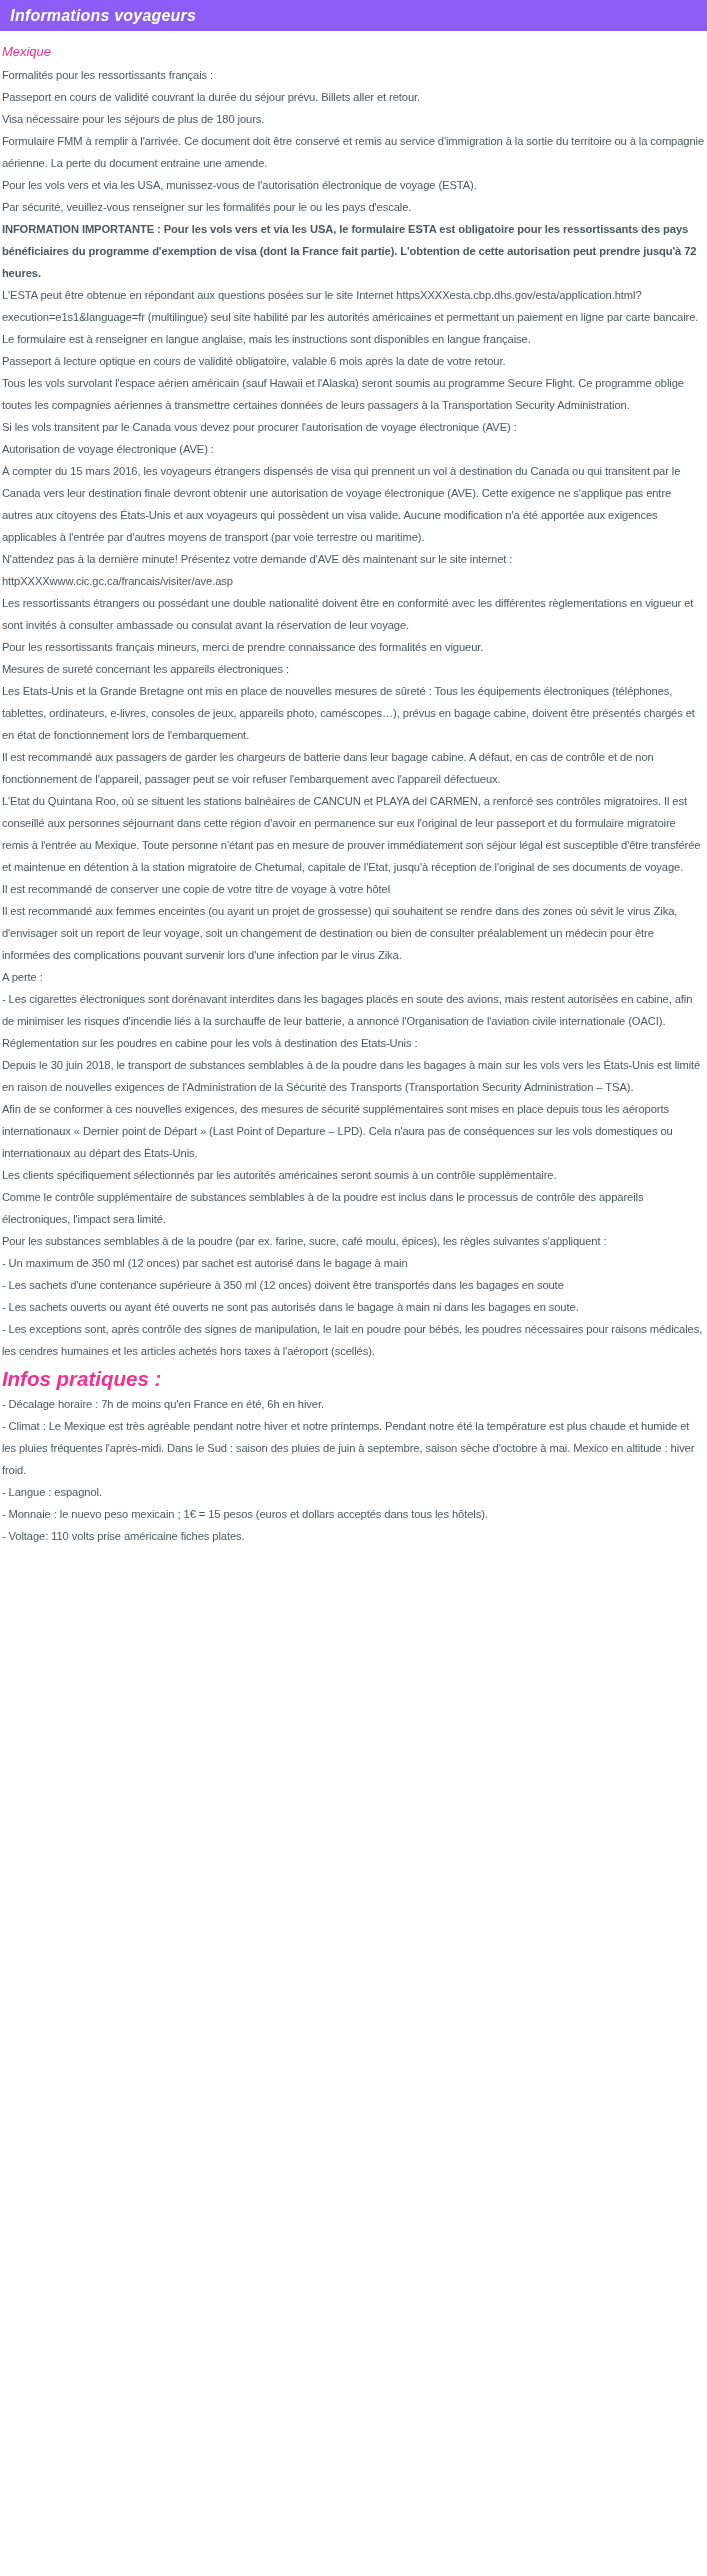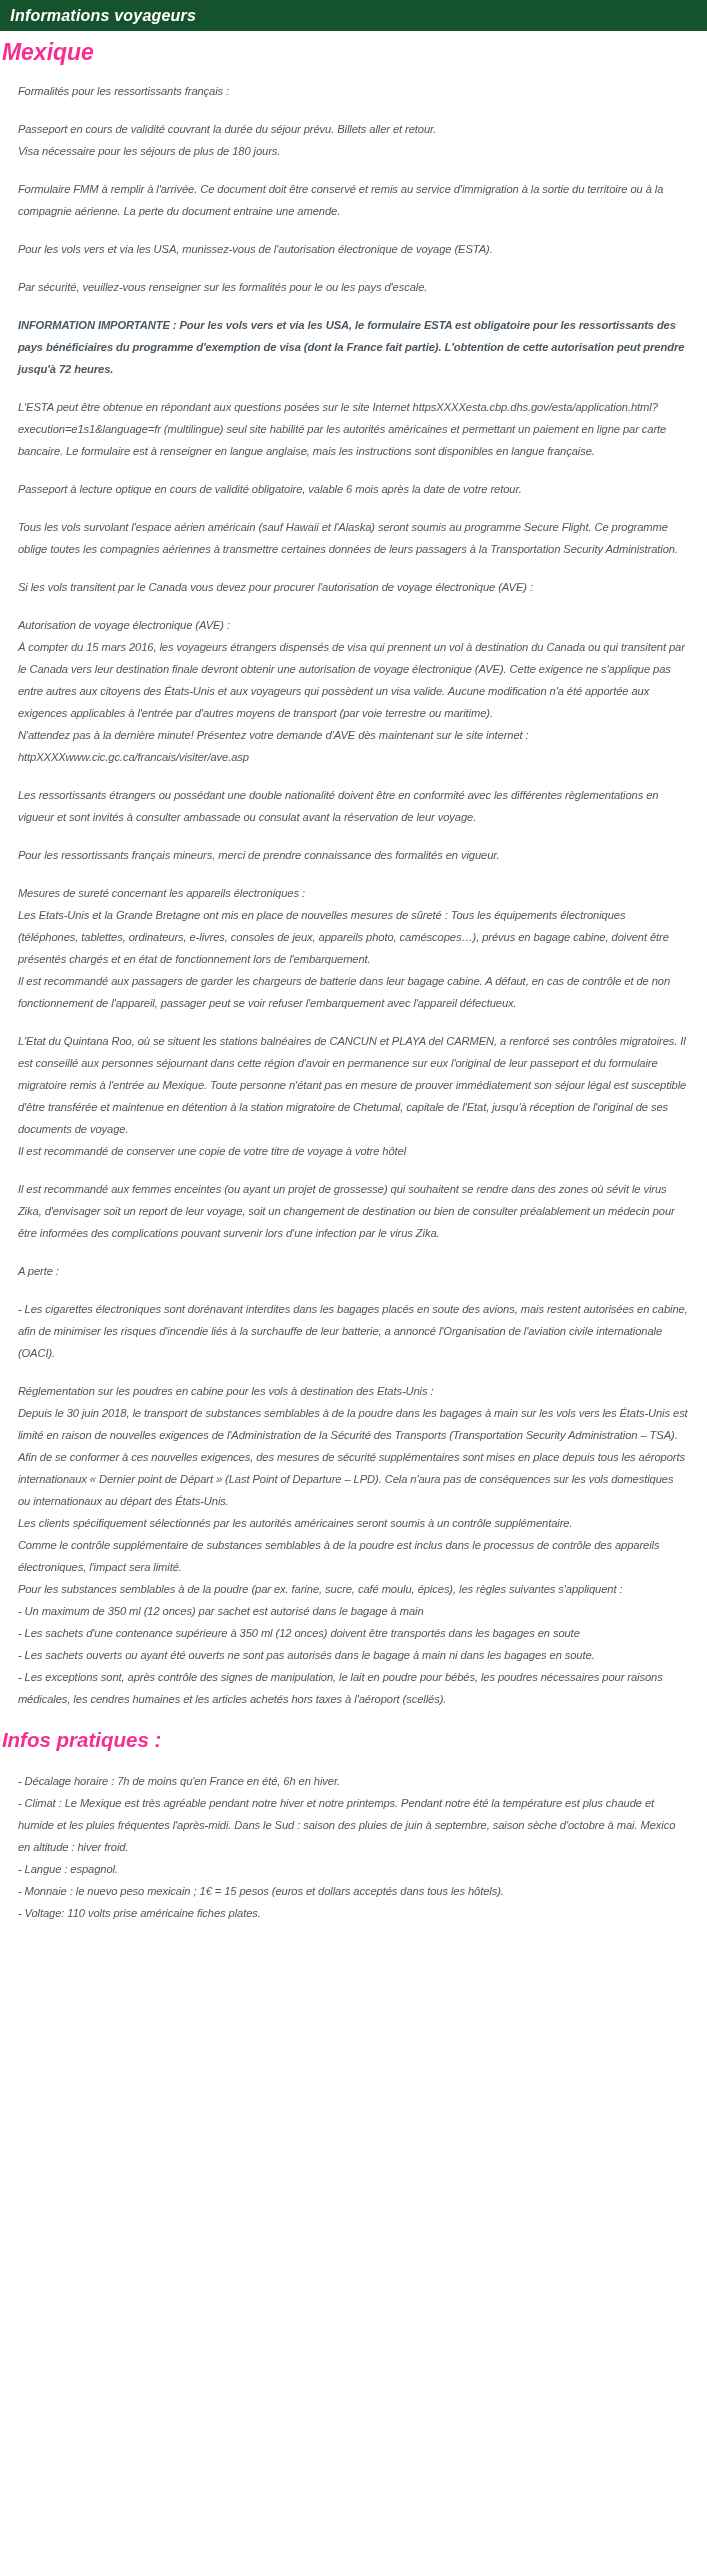--- a/index.html
+++ b/index.html
@@ -1,24 +1,24 @@
 <!DOCTYPE html>
 <html lang="fr" style="font-size:15px"><head>
 <meta charset="utf-8">
 <style>
   html,body{margin:0;padding:0;background:#ffffff;}
   body{width:708px;font-family:"Liberation Sans",sans-serif;}
-  .bar{background:#14532d;height:31px;display:flex;align-items:center;padding-left:10.3px;box-sizing:border-box;}
+  .bar{background:#8b5cf6;height:31px;display:flex;align-items:center;padding-left:10.3px;box-sizing:border-box;}
   .bar-title{color:#ffffff;font-size:16px;font-weight:bold;font-style:italic;letter-spacing:0.2px;}
   .content{padding:0 3.7px 0 1.9px;}
-  .country{color:#f72e91;font-size:23px;line-height:24px;font-style:italic;font-weight:bold;margin:9.3px 0 0 0;}
+  .country{color:#f72e91;font-size:13px;line-height:24px;font-style:italic;font-weight:normal;margin:9.3px 0 0 0;}
   .infos-title{color:#f72e91;font-size:20.5px;line-height:28px;font-style:italic;font-weight:bold;margin:7.5px 0 0 0;}
-  p.body{font-size:11.2px;font-style:italic;color:#4c5760;line-height:22px;margin:16px;white-space:pre-line;letter-spacing:-0.1px;}
+  p.body{font-size:11.2px;color:#4c5760;line-height:22px;margin:0;white-space:pre-line;letter-spacing:-0.1px;}
   p.bold{font-weight:bold;}
-  .m8{margin-top:12px}.m14{margin-top:13px}.m15{margin-top:14px}.m18{margin-top:17px}
+  .m8{margin-top:3px}.m14{margin-top:13px}.m15{margin-top:14px}.m18{margin-top:17px}
   .m22{margin-top:20.5px}.m24{margin-top:22.4px}.m27{margin-top:25px}.m40{margin-top:37px}
   .m47{margin-top:44px}.m50{margin-top:47px}.m55{margin-top:51px}.m56{margin-top:52px}
   .m57{margin-top:53px}.m58{margin-top:54px}.m62{margin-top:58px}
 </style>
 </head>
 <body>
 
 <header class="bar">
   <span class="bar-title">Informations voyageurs</span>
 </header>

